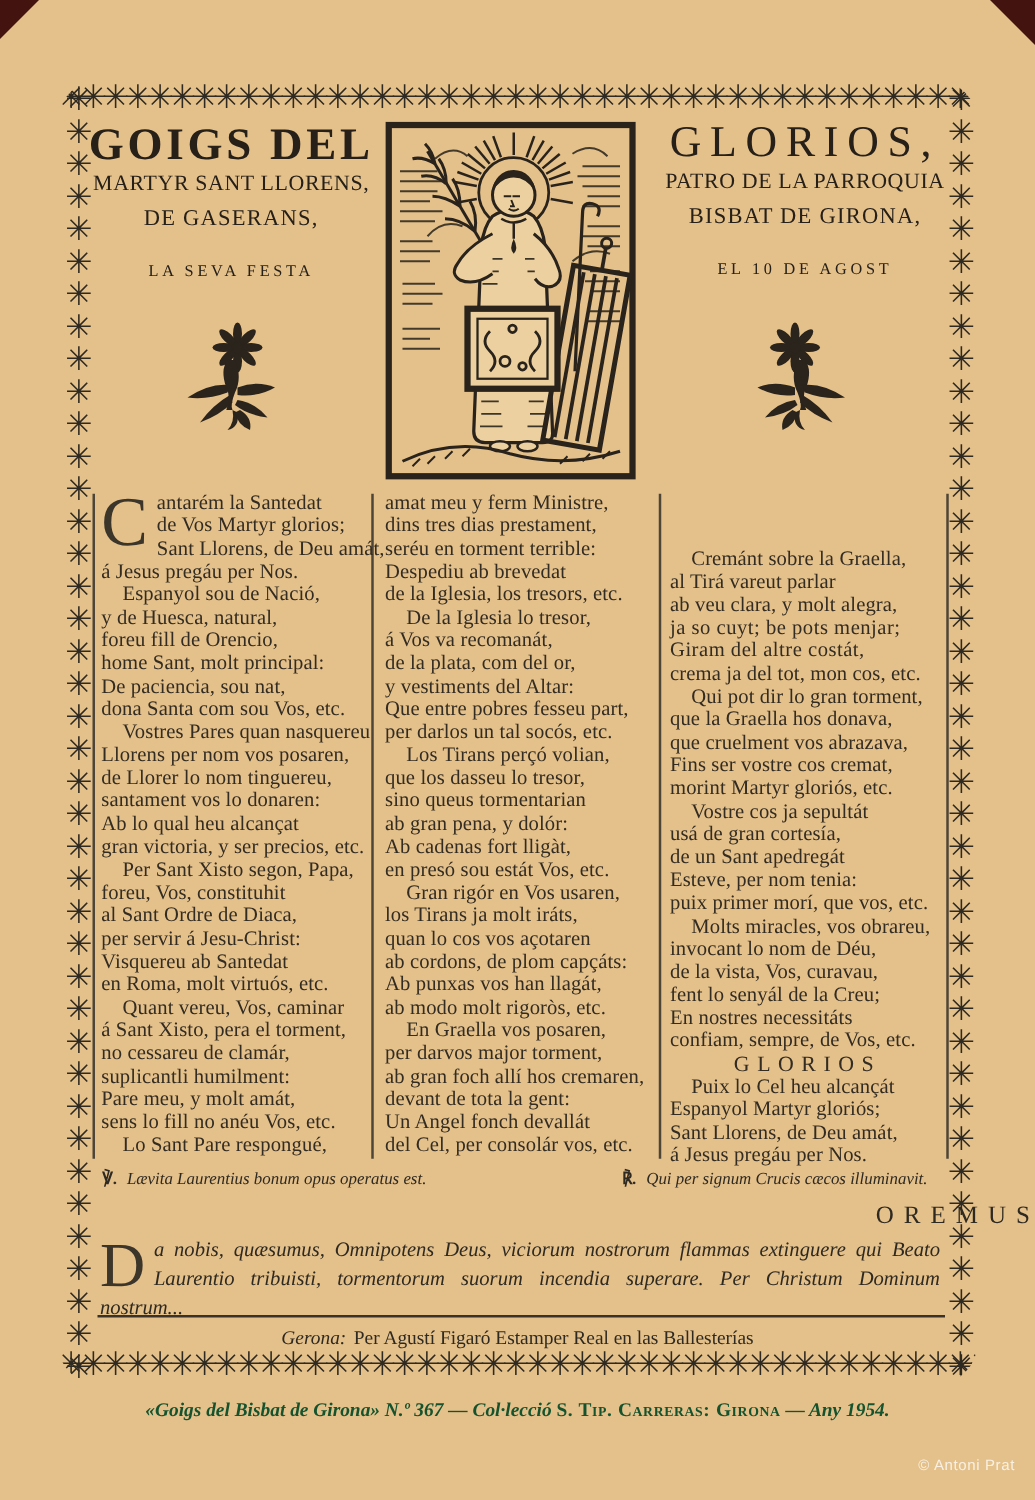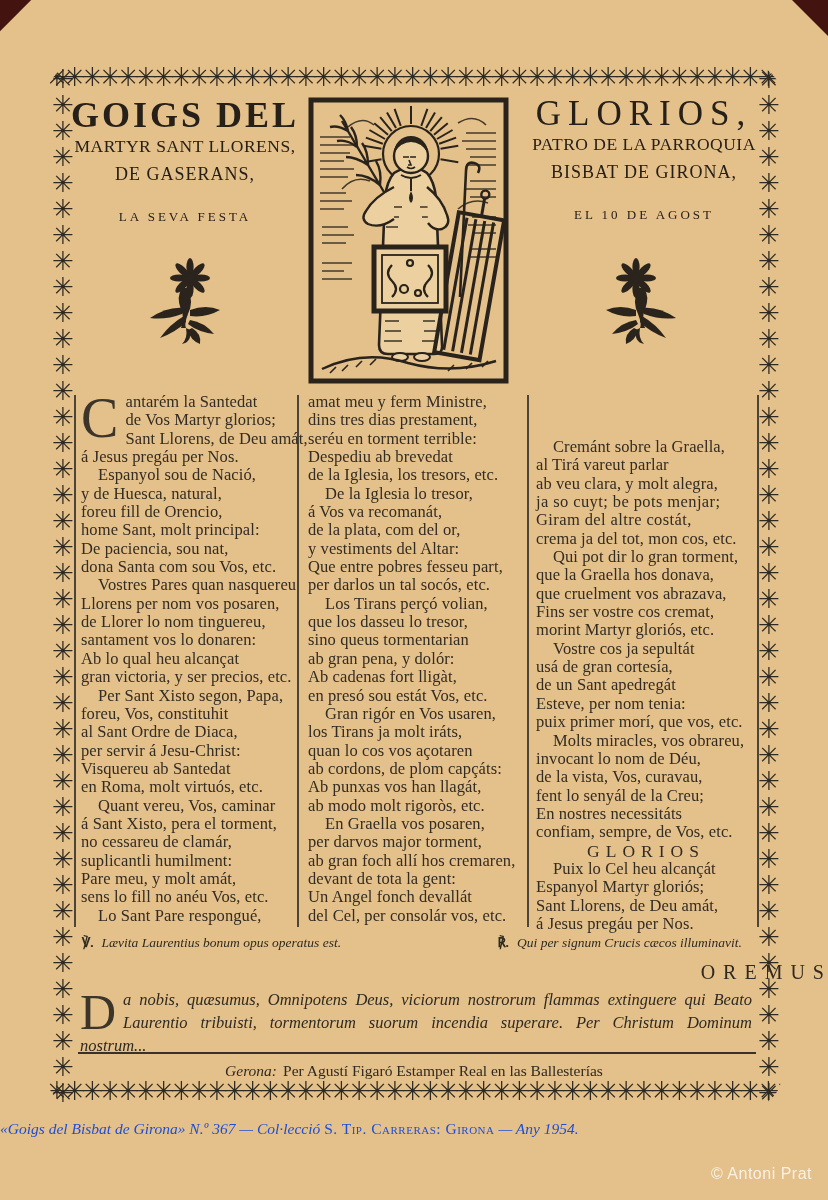--- a/index.html
+++ b/index.html
@@ -57,26 +57,26 @@
   .oremus{position:absolute; top:961px; left:4px; width:828px; text-align:right;
           font-size:20px; letter-spacing:8px; color:#2f2a21;}
   .prayer{position:absolute; top:988px; left:80px; width:672px; font-style:italic;
           font-size:16.5px; line-height:23px; text-align:justify; color:#2f2a21;}
   .prayer .dropcap{font-style:normal; font-size:50px; line-height:40px; padding:4px 7px 0 0;}
 
   .rule-h{position:absolute; top:1052px; left:78px; width:678px; height:2px; background:#38322a;}
   .imprint{position:absolute; top:1062px; left:0; width:828px; text-align:center; font-size:15.5px; color:#2f2a21;}
   .imprint .place{font-style:italic; padding-right:6px;}
 
-  .caption{position:absolute; top:1120px; left:0; width:828px; text-align:left; font-size:15.5px; color:#1d4ed8;}
+  .caption{position:absolute; top:1120px; left:0; width:828px; text-align:center; font-size:15.5px; color:#14532d;font-weight:bold;}
   .caption .ital{font-style:italic;}
   .caption .sc{font-variant:small-caps; letter-spacing:0.5px;}
 
   .watermark{position:absolute; top:1165px; right:16px; font-family:"Liberation Sans", sans-serif;
-             font-size:16px; color:rgba(253,251,247,0.82); letter-spacing:0.5px;}
+             font-size:12px; color:rgba(253,251,247,0.82); letter-spacing:0.5px;}
 </style>
 </head>
 <body>
 
 <div class="canvas">
 
   <div class="corner tl"></div>
   <div class="corner tr"></div>
 
   <div class="frame">

